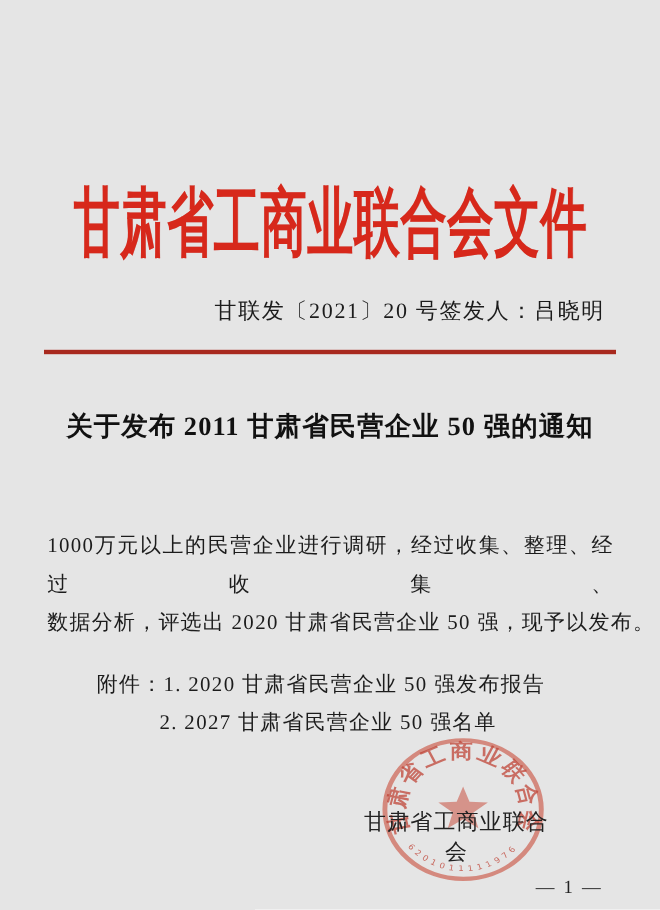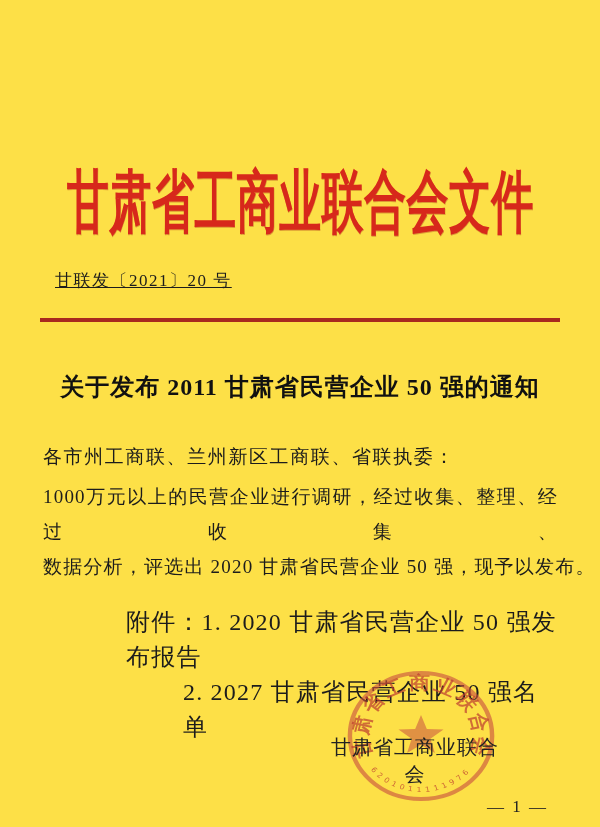--- a/index.html
+++ b/index.html
@@ -6,21 +6,21 @@
   html, body { background: #ffffff; }
   body {
     width: 600px; height: 827px;
     position: relative;
     font-family: "Liberation Serif", "DejaVu Serif", serif;
     color: #1c1c1c;
     overflow: hidden;
   }
   .page {
     position: absolute; inset: 0;
-    background: #fde047;
+    background: #e5e5e5;
   }
 
   
   .masthead {
     position: absolute; top: 152px; left: 0; right: 0; height: 100px;
     display: flex; align-items: center; justify-content: center;
   }
   .masthead-title {
     font-size: 68px;
     font-weight: bold;
@@ -28,22 +28,22 @@
     white-space: nowrap;
     letter-spacing: 1px;
     transform: scaleX(0.615);
     transform-origin: 50% 50%;
     text-shadow: 0.5px 0.5px 0 rgba(160,30,20,0.35);
   }
 
   
   .docinfo-row {
     position: absolute; top: 269px; left: 55px; right: 50px;
-    display: flex; justify-content: space-between;
-    font-size: 17px; letter-spacing: 1.5px; text-decoration: underline;
+    display: flex; justify-content: flex-end;
+    font-size: 20px; letter-spacing: 1.5px;
   }
 
   
   .red-rule {
     position: absolute; top: 318px; left: 40px; width: 520px; height: 4px;
     background: #a8291e;
   }
 
   
   .notice-title {
@@ -65,21 +65,21 @@
   .para-line { white-space: nowrap; }
   .para-line.justify {
     white-space: normal;
     text-align: justify;
     text-align-last: justify;
   }
   .para-line.indent { text-indent: 40px; }
 
   .attachments {
     position: absolute; top: 605px; left: 88px; right: 40px;
-    font-size: 24px; line-height: 35px; letter-spacing: 1.2px; margin-left: 38px;
+    font-size: 19px; line-height: 35px; letter-spacing: 1.2px;
   }
   .attachment-line2 { padding-left: 57px; }
 
   
   .seal {
     position: absolute; top: 666px; left: 342px; width: 158px; height: 140px;
     pointer-events: none;
   }
   .seal svg { width: 100%; height: 100%; }
 
@@ -105,27 +105,27 @@
 <body>
 
 <div class="page">
 
   <div class="masthead">
     <div class="masthead-title">甘肃省工商业联合会文件</div>
   </div>
 
   <div class="docinfo-row">
     <span>甘联发〔2021〕20 号</span>
+    <span>签发人：吕晓明</span>
   </div>
 
   <div class="red-rule"></div>
 
   <div class="notice-title">关于发布 2011 甘肃省民营企业 50 强的通知</div>
 
-  <div class="salutation">各市州工商联、兰州新区工商联、省联执委：</div>
 
   <div class="paragraph">
     <div class="para-line justify">1000万元以上的民营企业进行调研，经过收集、整理、经过收集、</div>
     <div class="para-line">数据分析，评选出 2020 甘肃省民营企业 50 强，现予以发布。</div>
   </div>
 
   <div class="attachments">
     <div>
       <span>附件：</span><span>1. 2020 甘肃省民营企业 50 强发布报告</span>
     </div>

